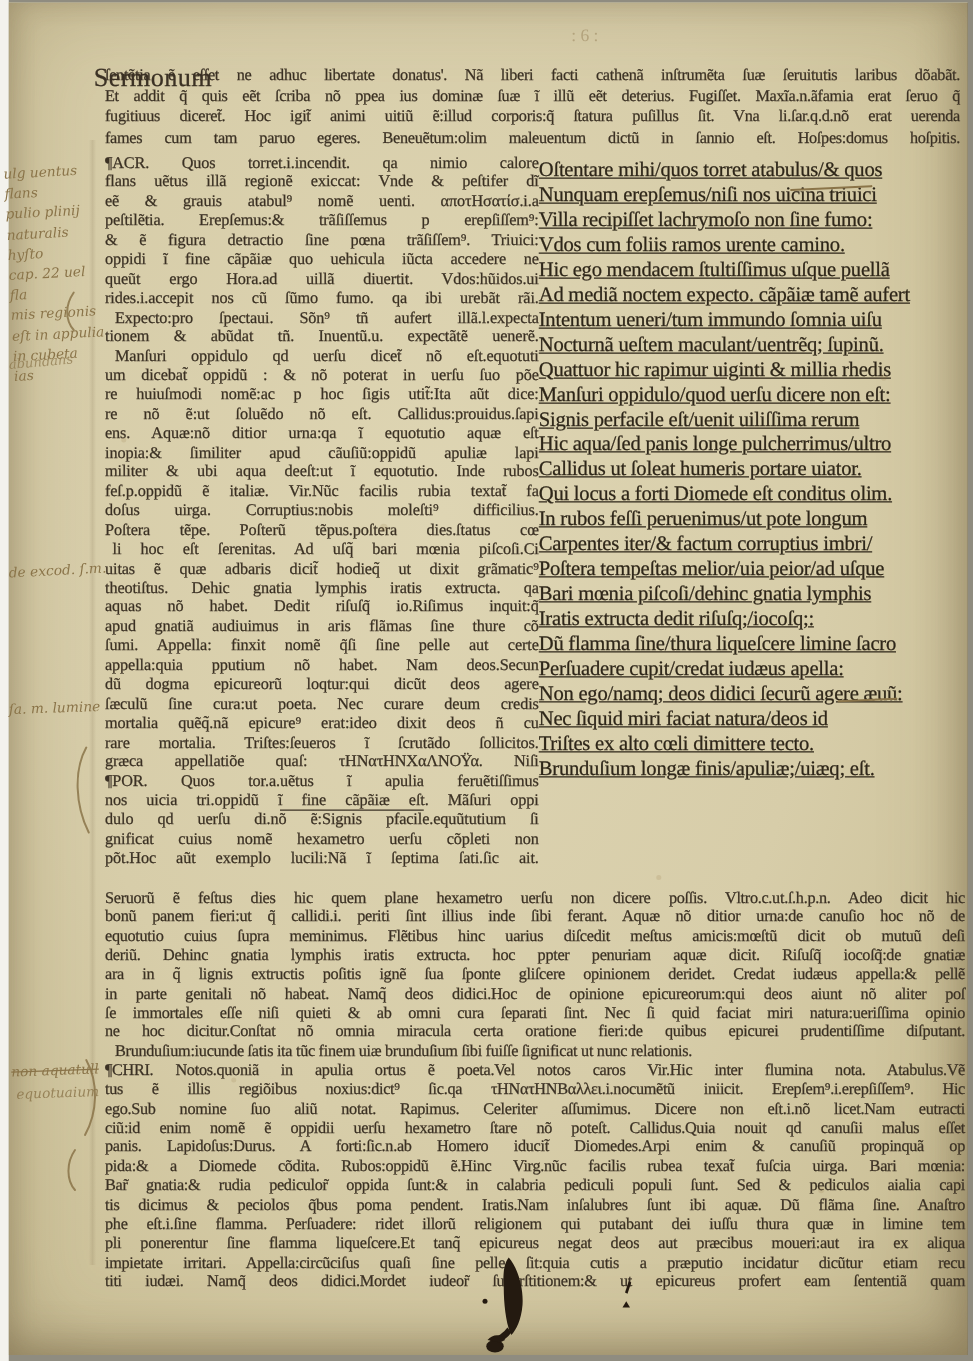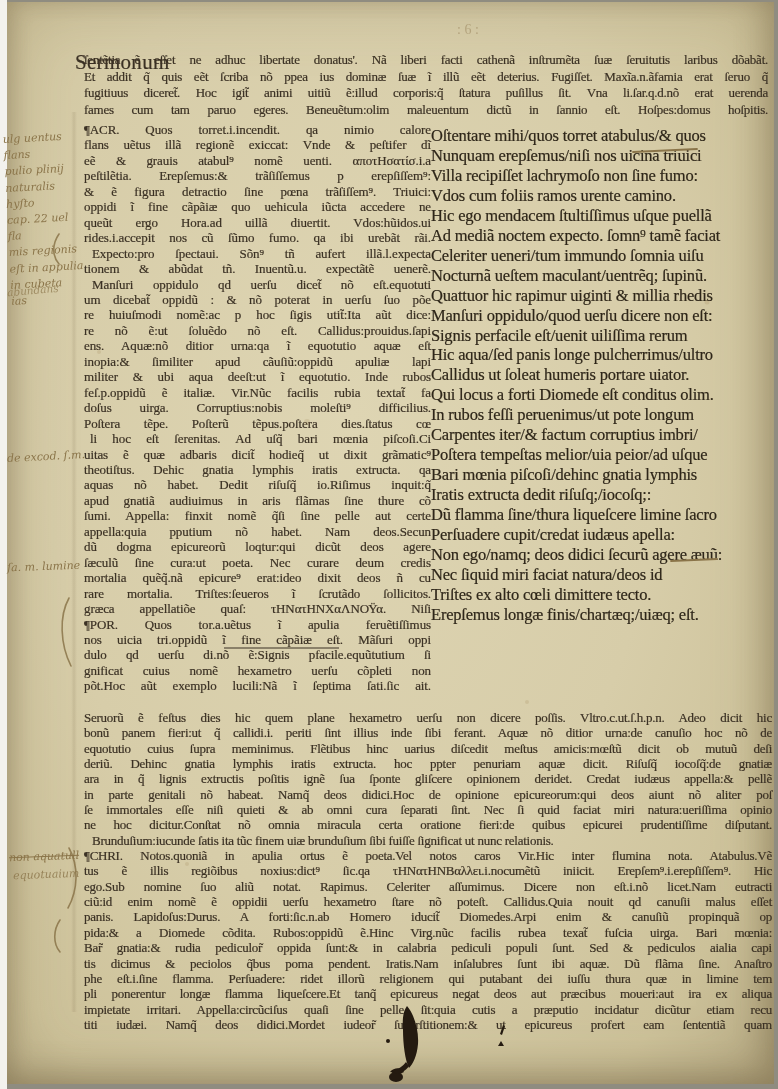--- a/index.html
+++ b/index.html
@@ -20,21 +20,21 @@
   .running-title{position:absolute;left:68px;top:20px;font-size:21px;letter-spacing:.3px;margin-top:28px;}
   .bleed{position:absolute;left:450px;top:20px;font-size:14px;color:rgba(150,128,88,.5);-webkit-text-stroke:0;}
   .block{position:absolute;}
   .line{white-space:normal;}
   .j .line{text-align:justify;text-align-last:justify;}
   .toppara{left:77px;top:50px;width:684px;font-size:13px;line-height:16.6px;letter-spacing:-.25px;}
   .lcol{left:77px;top:120px;width:347px;font-size:13px;line-height:15.45px;letter-spacing:-.1px;}
   .lcol .line:nth-child(9),.lcol .line:nth-child(11){text-indent:8px;}
   .lcol .line:nth-child(21){text-indent:6px;}
   .rcol{left:424px;top:124px;width:342px;font-size:16.5px;line-height:19.95px;letter-spacing:-.2px;color:var(--c-poem_ink,#2e2619);}
-  .rcol .line{white-space:nowrap;}
+  .rcol .line{white-space:nowrap;text-decoration:underline;}
   .bottom{left:77px;top:708px;width:688px;font-size:13px;line-height:15.35px;letter-spacing:-.25px;}
   .bottom .line:nth-child(9){text-align:right;text-align-last:left;text-indent:8px;}
   .hand{position:absolute;color:var(--c-handwriting,#8a7449);font-style:italic;
     font-family:"DejaVu Serif",serif;-webkit-text-stroke:0;}
   .top-note{left:0px;top:128px;width:74px;font-size:11px;line-height:16.2px;transform:rotate(-3deg);}
   .n-abundans{left:0px;top:282px;font-size:10.5px;transform:rotate(-5deg);opacity:.7;}
   .n-excod{left:0px;top:448px;font-size:11px;transform:rotate(-3deg);}
   .n-lumine{left:0px;top:558px;font-size:11px;transform:rotate(-2deg);}
   .n-struck{left:2px;top:848px;font-size:11px;text-decoration:line-through;transform:rotate(-2deg);}
   .n-equot{left:6px;top:866px;font-size:11px;opacity:.8;transform:rotate(-2deg);}
@@ -98,40 +98,40 @@
       <div class="line">gnificat cuius nomẽ hexametro uerſu cõpleti non</div>
       <div class="line">põt.Hoc aũt exemplo lucili:Nã ĩ ſeptima ſati.ſic ait.</div>
     </div>
 
   <div class="rcol block printed">
       <div class="line">Oſtentare mihi/quos torret atabulus/&amp; quos</div>
       <div class="line">Nunquam erepſemus/niſi nos uicina triuici</div>
       <div class="line">Villa recipiſſet lachrymoſo non ſine fumo:</div>
       <div class="line">Vdos cum foliis ramos urente camino.</div>
       <div class="line">Hic ego mendacem ſtultiſſimus uſque puellã</div>
-      <div class="line">Ad mediã noctem expecto. ſomn⁹ tamẽ faciat</div>
-      <div class="line">Celeriter ueneri/tum immundo ſomnia uiſu</div>
+      <div class="line">Ad mediã noctem expecto. cãpãiæ tamẽ aufert</div>
+      <div class="line">Intentum ueneri/tum immundo ſomnia uiſu</div>
       <div class="line">Nocturnã ueſtem maculant/uentrẽq; ſupinũ.</div>
       <div class="line">Quattuor hic rapimur uiginti &amp; millia rhedis</div>
       <div class="line">Manſuri oppidulo/quod uerſu dicere non eſt:</div>
       <div class="line">Signis perfacile eſt/uenit uiliſſima rerum</div>
       <div class="line">Hic aqua/ſed panis longe pulcherrimus/ultro</div>
       <div class="line">Callidus ut ſoleat humeris portare uiator.</div>
       <div class="line">Qui locus a forti Diomede eſt conditus olim.</div>
       <div class="line">In rubos feſſi peruenimus/ut pote longum</div>
       <div class="line">Carpentes iter/&amp; factum corruptius imbri/</div>
       <div class="line">Poſtera tempeſtas melior/uia peior/ad uſque</div>
       <div class="line">Bari mœnia piſcoſi/dehinc gnatia lymphis</div>
       <div class="line">Iratis extructa dedit riſuſq;/iocoſq;:</div>
       <div class="line">Dũ flamma ſine/thura liqueſcere limine ſacro</div>
       <div class="line">Perſuadere cupit/credat iudæus apella:</div>
       <div class="line">Non ego/namq; deos didici ſecurũ agere æuũ:</div>
       <div class="line">Nec ſiquid miri faciat natura/deos id</div>
       <div class="line">Triſtes ex alto cœli dimittere tecto.</div>
-      <div class="line">Erepſemus longæ finis/chartæq;/uiæq; eſt.</div>
+      <div class="line">Brunduſium longæ finis/apuliæ;/uiæq; eſt.</div>
     </div>
 
   <div class="bottom block printed j">
       <div class="line">Seruorũ ẽ feſtus dies hic quem plane hexametro uerſu non dicere poſſis. Vltro.c.ut.ſ.h.p.n. Adeo dicit hic</div>
       <div class="line">bonũ panem fieri:ut q̃ callidi.i. periti ſint illius inde ſibi ferant. Aquæ nõ ditior urna:de canuſio hoc nõ de</div>
       <div class="line">equotutio cuius ſupra meminimus. Flẽtibus hinc uarius diſcedit meſtus amicis:mœſtũ dicit ob mutuũ deſi</div>
       <div class="line">deriũ. Dehinc gnatia lymphis iratis extructa. hoc ppter penuriam aquæ dicit. Riſuſq̃ iocoſq̃:de gnatiæ</div>
       <div class="line">ara in q̃ lignis extructis poſitis ignẽ ſua ſponte gliſcere opinionem deridet. Credat iudæus appella:&amp; pellẽ</div>
       <div class="line">in parte genitali nõ habeat. Namq̃ deos didici.Hoc de opinione epicureorum:qui deos aiunt nõ aliter poſ</div>
       <div class="line">ſe immortales eſſe niſi quieti &amp; ab omni cura ſeparati ſint. Nec ſi quid faciat miri natura:ueriſſima opinio</div>
@@ -139,21 +139,21 @@
       <div class="line">Brunduſium:iucunde ſatis ita tũc finem uiæ brunduſium ſibi fuiſſe ſignificat ut nunc relationis.</div>
       <div class="line">¶CHRI. Notos.quoniã in apulia ortus ẽ poeta.Vel notos caros Vir.Hic inter flumina nota. Atabulus.Vẽ</div>
       <div class="line">tus ẽ illis regiõibus noxius:dict⁹ ſic.qa τΗΝατΗΝΒαλλει.i.nocumẽtũ iniicit. Erepſem⁹.i.erepſiſſem⁹. Hic</div>
       <div class="line">ego.Sub nomine ſuo aliũ notat. Rapimus. Celeriter aſſumimus. Dicere non eſt.i.nõ licet.Nam eutracti</div>
       <div class="line">ciũ:id enim nomẽ ẽ oppidii uerſu hexametro ſtare nõ poteſt. Callidus.Quia nouit qd canuſii malus eſſet</div>
       <div class="line">panis. Lapidoſus:Durus. A forti:ſic.n.ab Homero iducit̃ Diomedes.Arpi enim &amp; canuſiũ propinquã op</div>
       <div class="line">pida:&amp; a Diomede cõdita. Rubos:oppidũ ẽ.Hinc Virg.nũc facilis rubea texat̃ fuſcia uirga. Bari mœnia:</div>
       <div class="line">Bar̃ gnatia:&amp; rudia pediculor̃ oppida ſunt:&amp; in calabria pediculi populi ſunt. Sed &amp; pediculos aialia capi</div>
       <div class="line">tis dicimus &amp; peciolos q̃bus poma pendent. Iratis.Nam inſalubres ſunt ibi aquæ. Dũ flãma ſine. Anaſtro</div>
       <div class="line">phe eſt.i.ſine flamma. Perſuadere: ridet illorũ religionem qui putabant dei iuſſu thura quæ in limine tem</div>
-      <div class="line">pli ponerentur longæ flamma liqueſcere.Et tanq̃ epicureus negat deos aut præcibus moueri:aut ira ex aliqua</div>
+      <div class="line">pli ponerentur ſine flamma liqueſcere.Et tanq̃ epicureus negat deos aut præcibus moueri:aut ira ex aliqua</div>
       <div class="line">impietate irritari. Appella:circũciſus quaſi ſine pelle ſit:quia cutis a præputio incidatur dicũtur etiam recu</div>
       <div class="line">titi iudæi. Namq̃ deos didici.Mordet iudeor̃ ſuperſtitionem:&amp; ut epicureus profert eam ſententiã quam</div>
     </div>
 
   <div class="hand top-note">
       <div class="line">ulg uentus flans</div>
       <div class="line">pulio  plinij</div>
       <div class="line">naturalis hyſto</div>
       <div class="line">cap. 22 uel fla</div>
       <div class="line">mis regionis</div>

